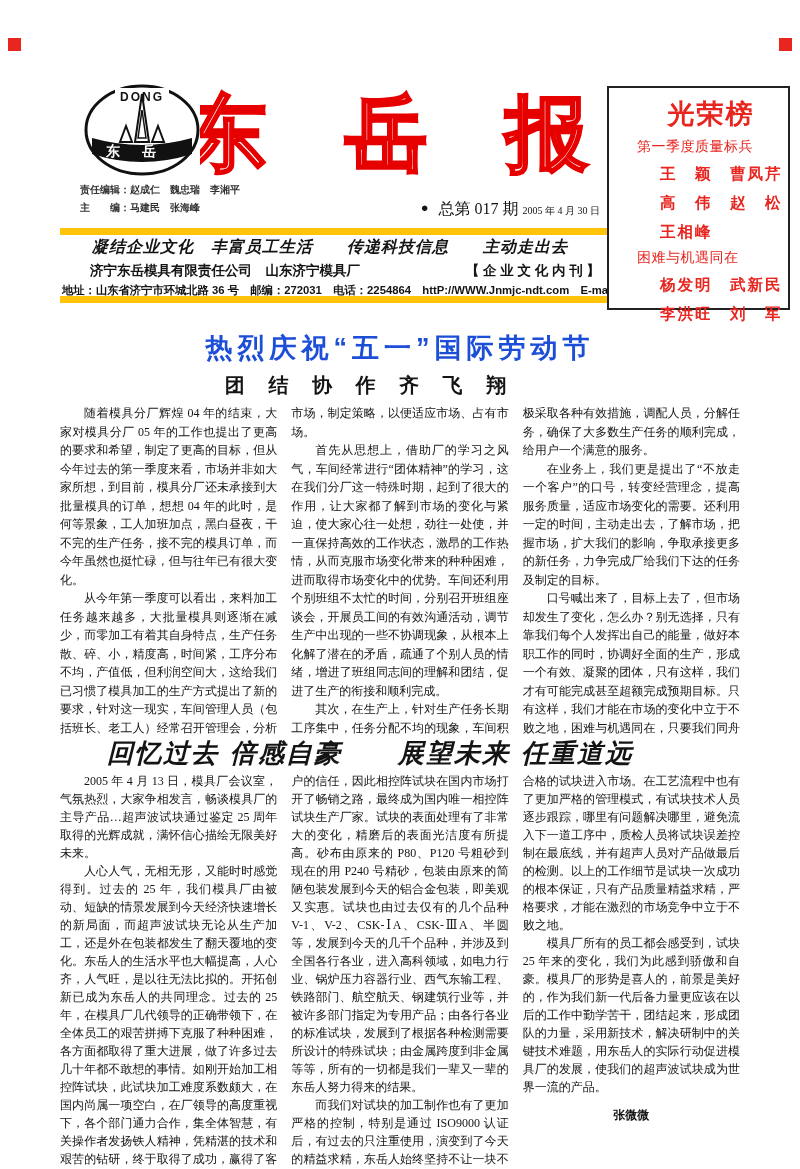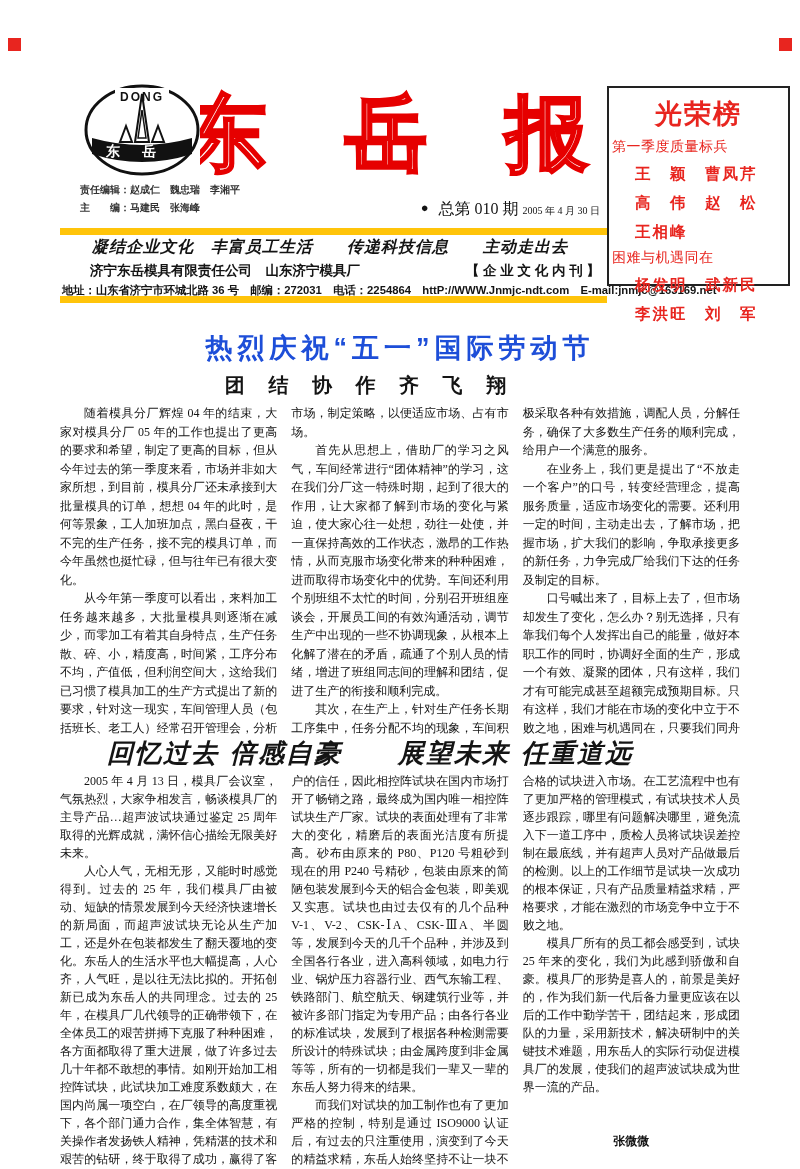--- a/index.html
+++ b/index.html
@@ -25,22 +25,22 @@
   .slogan{position:absolute;left:60px;top:237px;width:540px;text-align:center;
           font-size:16px;font-weight:bold;font-style:italic;
           font-family:"Liberation Sans",sans-serif;letter-spacing:1px;}
   .company-line{position:absolute;left:60px;top:262px;width:540px;display:flex;
                 justify-content:space-between;font-size:13.5px;font-weight:bold;
                 font-family:"Liberation Sans",sans-serif;padding-left:30px;box-sizing:border-box;}
   .address-line{position:absolute;left:62px;top:283px;width:545px;font-size:11.3px;
                 font-weight:bold;white-space:nowrap;font-family:"Liberation Sans",sans-serif;}
 
   
-  .honor-box{position:absolute;left:607px;top:86px;width:183px;height:200px;
-             border:2px solid #222;box-sizing:border-box;background:#fff;}
+  .honor-box{position:absolute;left:607px;top:86px;width:183px;height:224px;
+             border:2px solid #222;box-sizing:border-box;background:#fff;padding-left:25px;}
   .honor-title{margin:8px 0 2px;text-align:center;font-size:27px;font-weight:bold;
                color:#e8251f;font-family:"Liberation Sans",sans-serif;letter-spacing:2px;}
   .honor-lines p{margin:0;}
   .hb-heading{font-size:14px;color:#e8251f;margin:6px 2px 0 3px !important;letter-spacing:0.5px;}
   .hb-name{font-size:15.5px;font-weight:bold;color:#e8251f;margin:8px 0 0 26px !important;
            letter-spacing:2px;font-family:"Liberation Sans",sans-serif;}
 
   
   .headline{position:absolute;left:60px;top:330px;width:680px;text-align:center;
             font-size:27px;font-weight:bold;color:#1d4ed8;letter-spacing:5px;
@@ -50,21 +50,21 @@
             font-family:"Liberation Sans",sans-serif;}
   .article-body{position:absolute;left:60px;width:680px;column-count:3;column-gap:14px;
                 column-fill:auto;text-align:justify;overflow:hidden;}
   .a1-body{top:404px;height:344px;font-size:12px;line-height:18.5px;}
   .a2-title{position:absolute;left:60px;top:736px;width:620px;text-align:center;
             font-size:26px;font-weight:bold;font-style:italic;letter-spacing:2px;
             font-family:"DejaVu Serif",serif;}
   .a2-body{top:772px;height:396px;font-size:12px;line-height:18px;}
   .article-body p.para{margin:0;text-indent:2em;}
   .signature{text-align:center;margin:14px 0 0;font-weight:bold;}
-  .a2-body .signature{margin-top:36px;}
+  .a2-body .signature{margin-top:10px;}
   .list-flow{display:contents;}
 </style>
 </head>
 <body>
 
 <div class="page">
 
   <div class="corner-mark corner-left"></div>
   <div class="corner-mark corner-right"></div>
 
@@ -84,21 +84,21 @@
     <text x="200" y="92" text-anchor="middle" font-family="Liberation Sans, sans-serif" font-size="82" font-weight="bold" letter-spacing="28" fill="#ffffff" stroke="#e60000" stroke-width="2.6">东 岳 报</text>
   </svg>
 
   <div class="editors">
     <div>责任编辑：赵成仁　魏忠瑞　李湘平</div>
     <div>主　　编：马建民　张海峰</div>
   </div>
 
   <div class="issue-line">
     <span class="issue-bullet">●</span>
-    <span>总第 010 期</span>
+    <span>总第 017 期</span>
     <span class="issue-date">2005 年 4 月 30 日</span>
   </div>
 
   <div class="bar bar-top"></div>
 
   <div class="slogan">凝结企业文化　丰富员工生活　　传递科技信息　　主动走出去</div>
 
   <div class="company-line">
     <span>济宁东岳模具有限责任公司　山东济宁模具厂</span>
     <span>【 企 业 文 化 内 刊 】</span>

